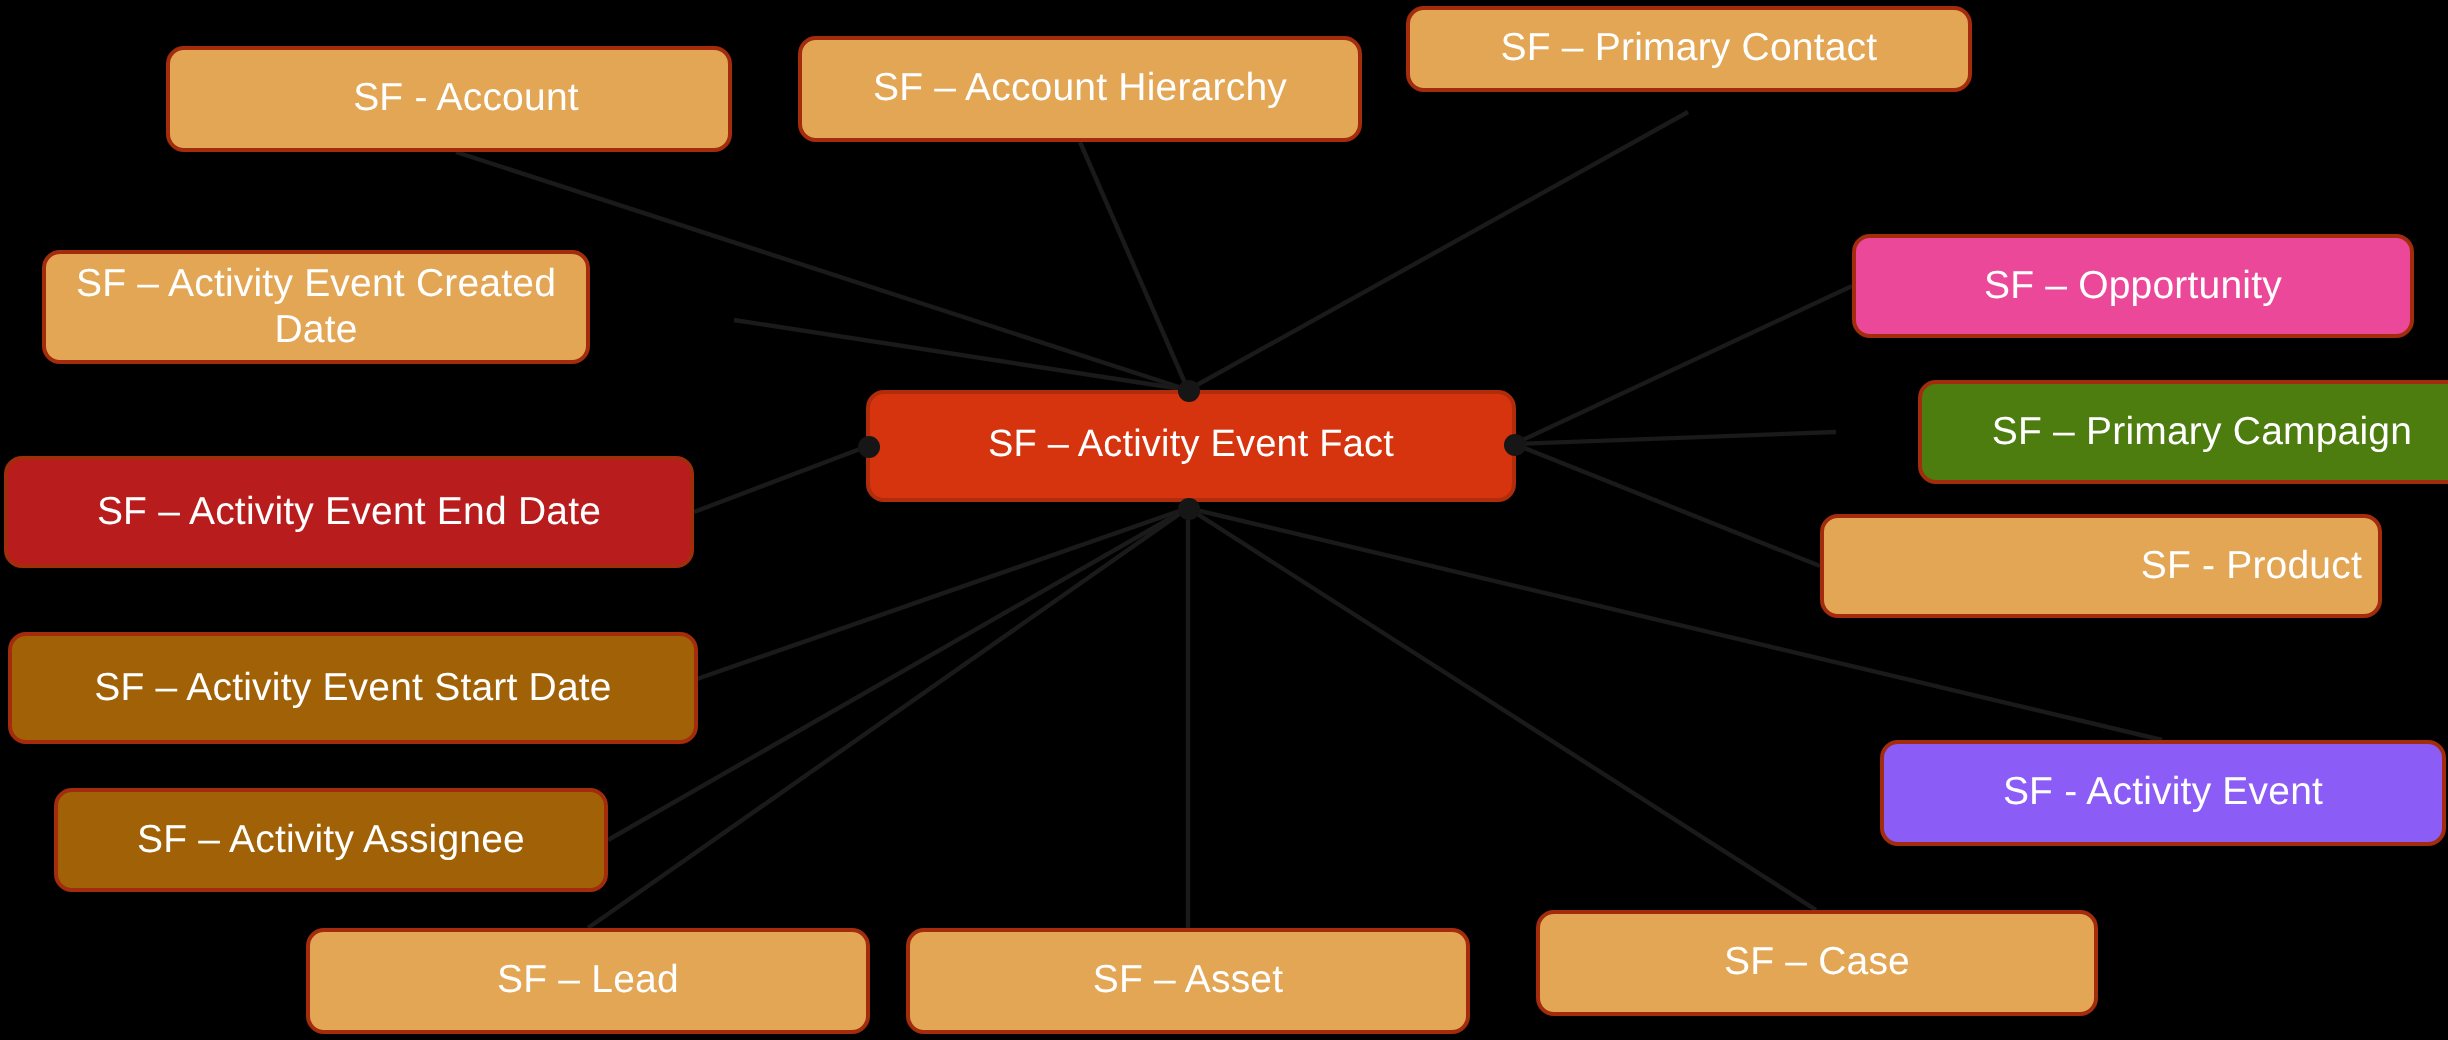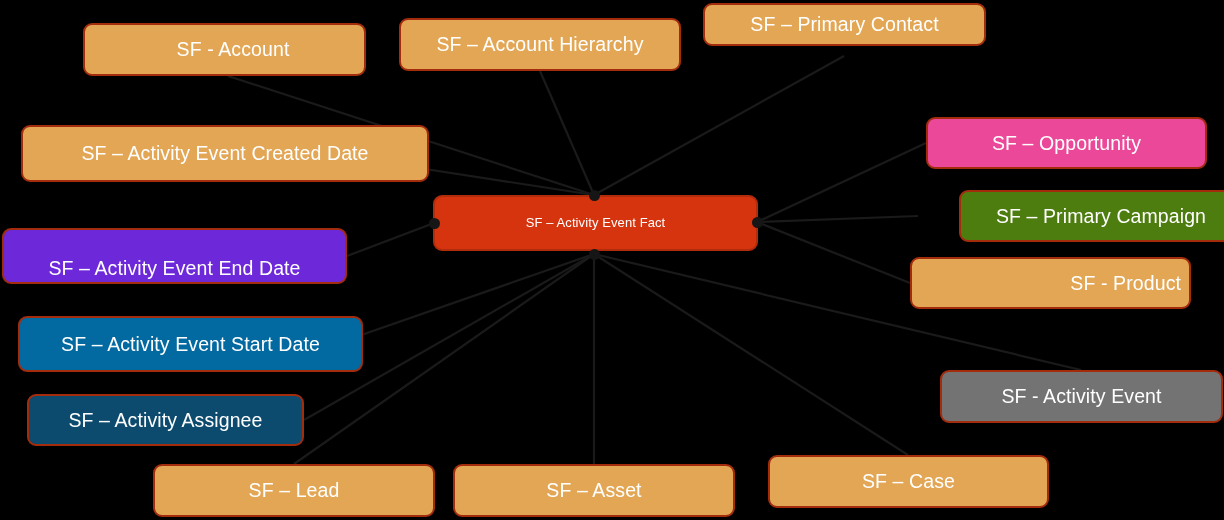--- a/index.html
+++ b/index.html
@@ -36,21 +36,21 @@
     color: #ffffff;
     font-size: 19.5px;
     line-height: 1.18;
     letter-spacing: 0.1px;
     padding: 2px 8px;
     z-index: 3;
   }
   .node.center {
     background: #d6330f;
     border-color: #b02c0b;
-    font-size: 13px;
+    font-size: 19px;
   }
   .node-label {
     display: block;
     width: 100%;
   }
   .junction {
     position: absolute;
     width: 11px;
     height: 11px;
     margin-left: -5.5px;
@@ -88,42 +88,42 @@
       </div>
       <div class="node" style="left: 83px; top: 23px; width: 283px; height: 53px; background: rgb(226, 166, 85); border-color: rgb(163, 44, 13); padding-left: 25px;">
         <span class="node-label">SF - Account</span>
       </div>
       <div class="node" style="left: 399px; top: 18px; width: 282px; height: 53px; background: rgb(226, 166, 85); border-color: rgb(163, 44, 13);">
         <span class="node-label">SF – Account Hierarchy</span>
       </div>
       <div class="node" style="left: 703px; top: 3px; width: 283px; height: 43px; background: rgb(226, 166, 85); border-color: rgb(163, 44, 13);">
         <span class="node-label">SF – Primary Contact</span>
       </div>
-      <div class="node" style="left: 21px; top: 125px; width: 408px; height: 57px; background: rgb(226, 166, 85); border-color: rgb(163, 44, 13);">
+      <div class="node" style="left: 21px; top: 125px; width: 274px; height: 57px; background: rgb(226, 166, 85); border-color: rgb(163, 44, 13);">
         <span class="node-label">SF – Activity Event Created Date</span>
       </div>
-      <div class="node" style="left: 2px; top: 228px; width: 345px; height: 56px; background: #6d28d9; border-color: rgb(163, 44, 13); align-items: flex-end;">
+      <div class="node" style="left: 2px; top: 228px; width: 345px; height: 56px; background: #b91c1c; border-color: rgb(163, 44, 13);">
         <span class="node-label">SF – Activity Event End Date</span>
       </div>
-      <div class="node" style="left: 18px; top: 316px; width: 345px; height: 56px; background: #0369a1; border-color: rgb(163, 44, 13);">
+      <div class="node" style="left: 4px; top: 316px; width: 345px; height: 56px; background: #a16207; border-color: rgb(163, 44, 13);">
         <span class="node-label">SF – Activity Event Start Date</span>
       </div>
-      <div class="node" style="left: 27px; top: 394px; width: 277px; height: 52px; background: #0c4a6e; border-color: rgb(163, 44, 13);">
+      <div class="node" style="left: 27px; top: 394px; width: 277px; height: 52px; background: #a16207; border-color: rgb(163, 44, 13);">
         <span class="node-label">SF – Activity Assignee</span>
       </div>
       <div class="node" style="left: 153px; top: 464px; width: 282px; height: 53px; background: rgb(226, 166, 85); border-color: rgb(163, 44, 13);">
         <span class="node-label">SF – Lead</span>
       </div>
       <div class="node" style="left: 453px; top: 464px; width: 282px; height: 53px; background: rgb(226, 166, 85); border-color: rgb(163, 44, 13); align-items: center;">
         <span class="node-label">SF – Asset</span>
       </div>
       <div class="node" style="left: 768px; top: 455px; width: 281px; height: 53px; background: rgb(226, 166, 85); border-color: rgb(163, 44, 13); justify-content: flex-end;">
         <span class="node-label">SF – Case</span>
       </div>
-      <div class="node" style="left: 940px; top: 370px; width: 283px; height: 53px; background: #737373; border-color: rgb(163, 44, 13);">
+      <div class="node" style="left: 940px; top: 370px; width: 283px; height: 53px; background: #8b5cf6; border-color: rgb(163, 44, 13);">
         <span class="node-label">SF - Activity Event</span>
       </div>
       <div class="node" style="left: 910px; top: 257px; width: 281px; height: 52px; background: rgb(226, 166, 85); border-color: rgb(163, 44, 13); text-align: right;">
         <span class="node-label">SF - Product</span>
       </div>
       <div class="node" style="left: 918px; top: 190px; width: 284px; height: 52px; background: #4d7c0f; border-color: rgb(163, 44, 13); margin-left: 41px;">
         <span class="node-label">SF – Primary Campaign</span>
       </div>
       <div class="node" style="left: 926px; top: 117px; width: 281px; height: 52px; background: #ec4899; border-color: rgb(163, 44, 13);">
         <span class="node-label">SF – Opportunity</span>

